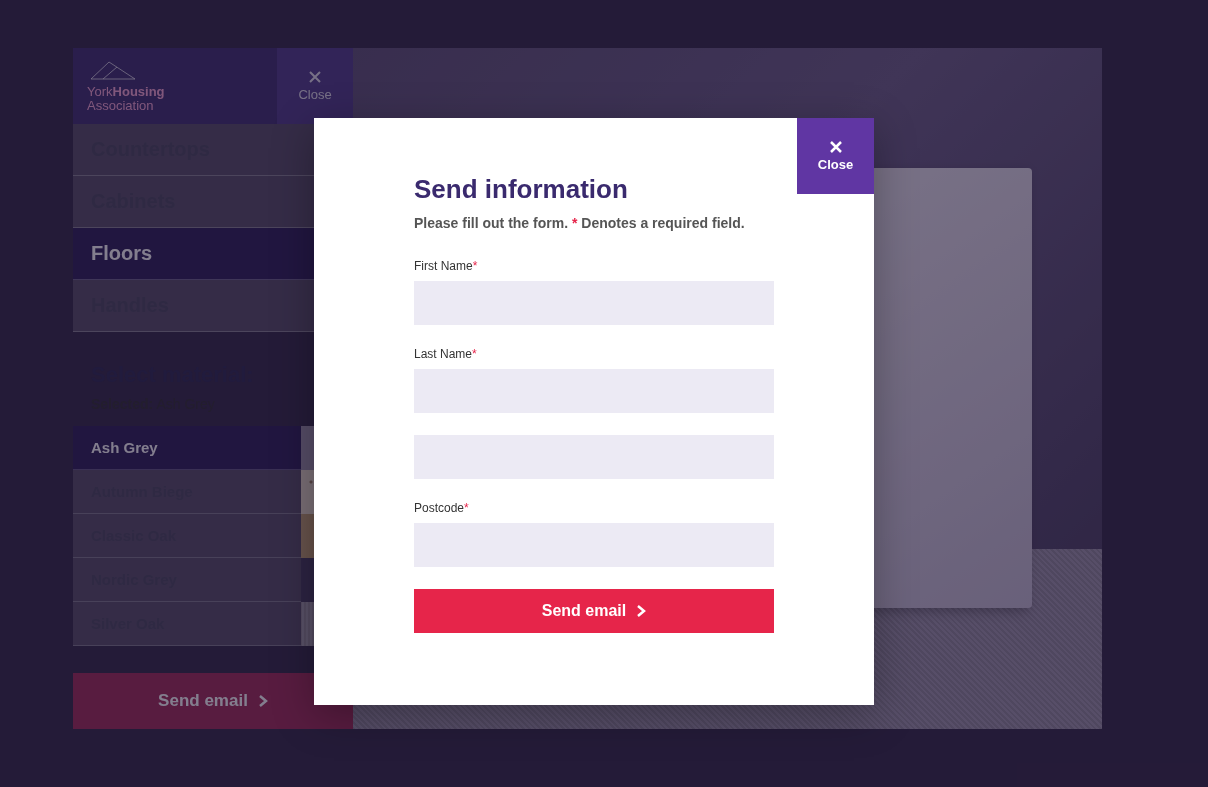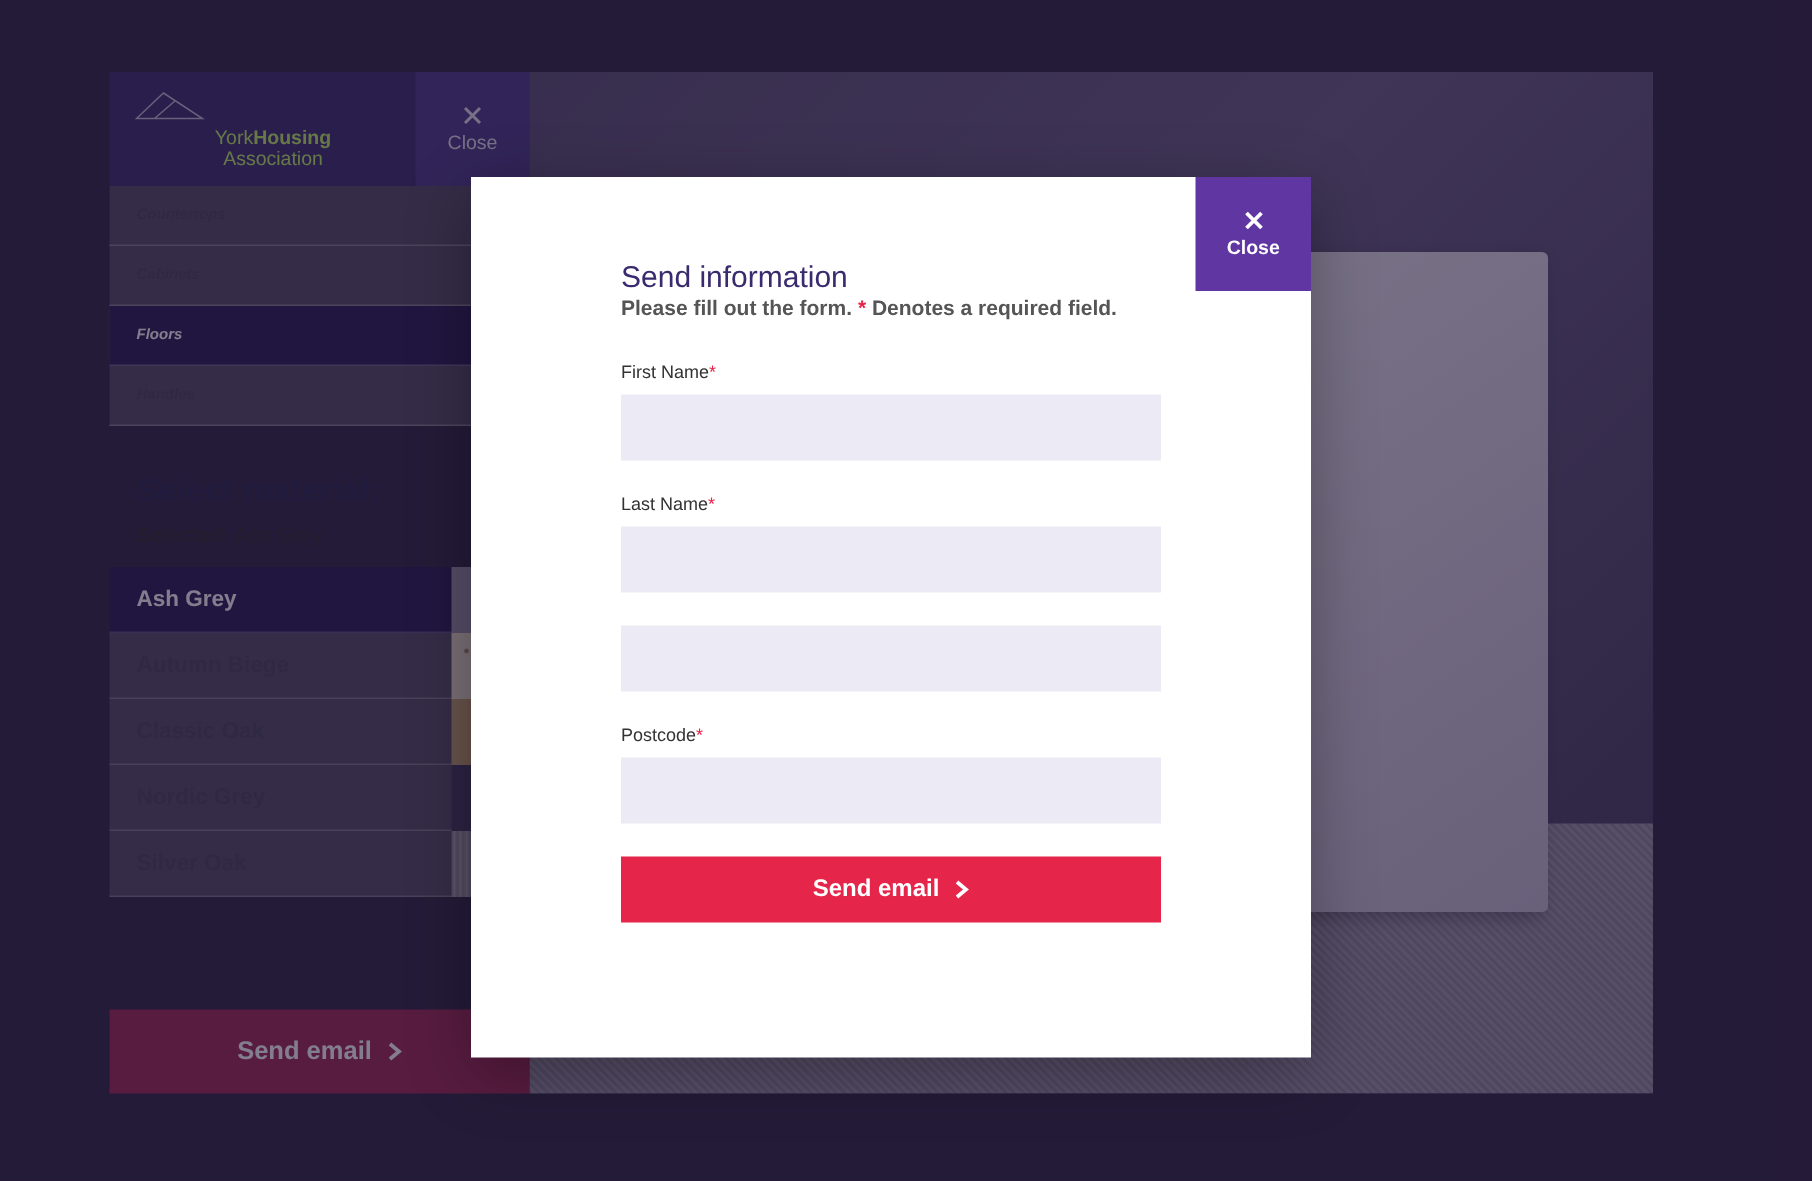--- a/index.html
+++ b/index.html
@@ -34,22 +34,21 @@
       height: 76px;
       display: flex;
       align-items: center;
       padding-left: 14px;
       padding-right: 0;
     }
     .logo-area {
       flex: 1;
       display: flex;
       flex-direction: column;
-      color: #bef264;
-      text-align: center;
+      color: #f9a8d4;
     }
     .logo-triangle {
       width: 52px;
       height: 22px;
       margin-bottom: 4px;
     }
     .logo-text {
       font-size: 13px;
       line-height: 1.1;
     }
@@ -72,26 +71,25 @@
       gap: 4px;
     }
     .sidebar-close span {
       font-size: 13px;
     }
     .category-list {
       background: rgba(255,255,255,0.18);
     }
     .category-item {
       padding: 14px 18px;
-      font-size: 10px;
+      font-size: 20px;
       color: #45445a;
       font-weight: 600;
       border-bottom: 1px solid rgba(255,255,255,0.3);
       cursor: pointer;
-      font-style: italic;
     }
     .category-item.active {
       background: #271a53;
       color: #fff;
     }
     .material-section {
       margin-top: 14px;
       padding: 16px 18px 13px 18px;
     }
     .material-header {
@@ -244,23 +242,24 @@
       cursor: pointer;
     }
     .modal-close span {
       font-size: 13px;
       font-weight: 600;
     }
     .modal-content {
       padding: 56px 100px 40px 100px;
     }
     .modal-title {
-      font-size: 20px;
-      font-weight: 400;
+      font-size: 26px;
+      font-weight: 700;
       color: #3a2a6e;
+      margin-bottom: 10px;
     }
     .modal-subtitle {
       font-size: 14px;
       color: #555;
       margin-bottom: 28px;
       font-weight: 600;
     }
     .modal-subtitle .required-mark {
       color: #e6254a;
     }

